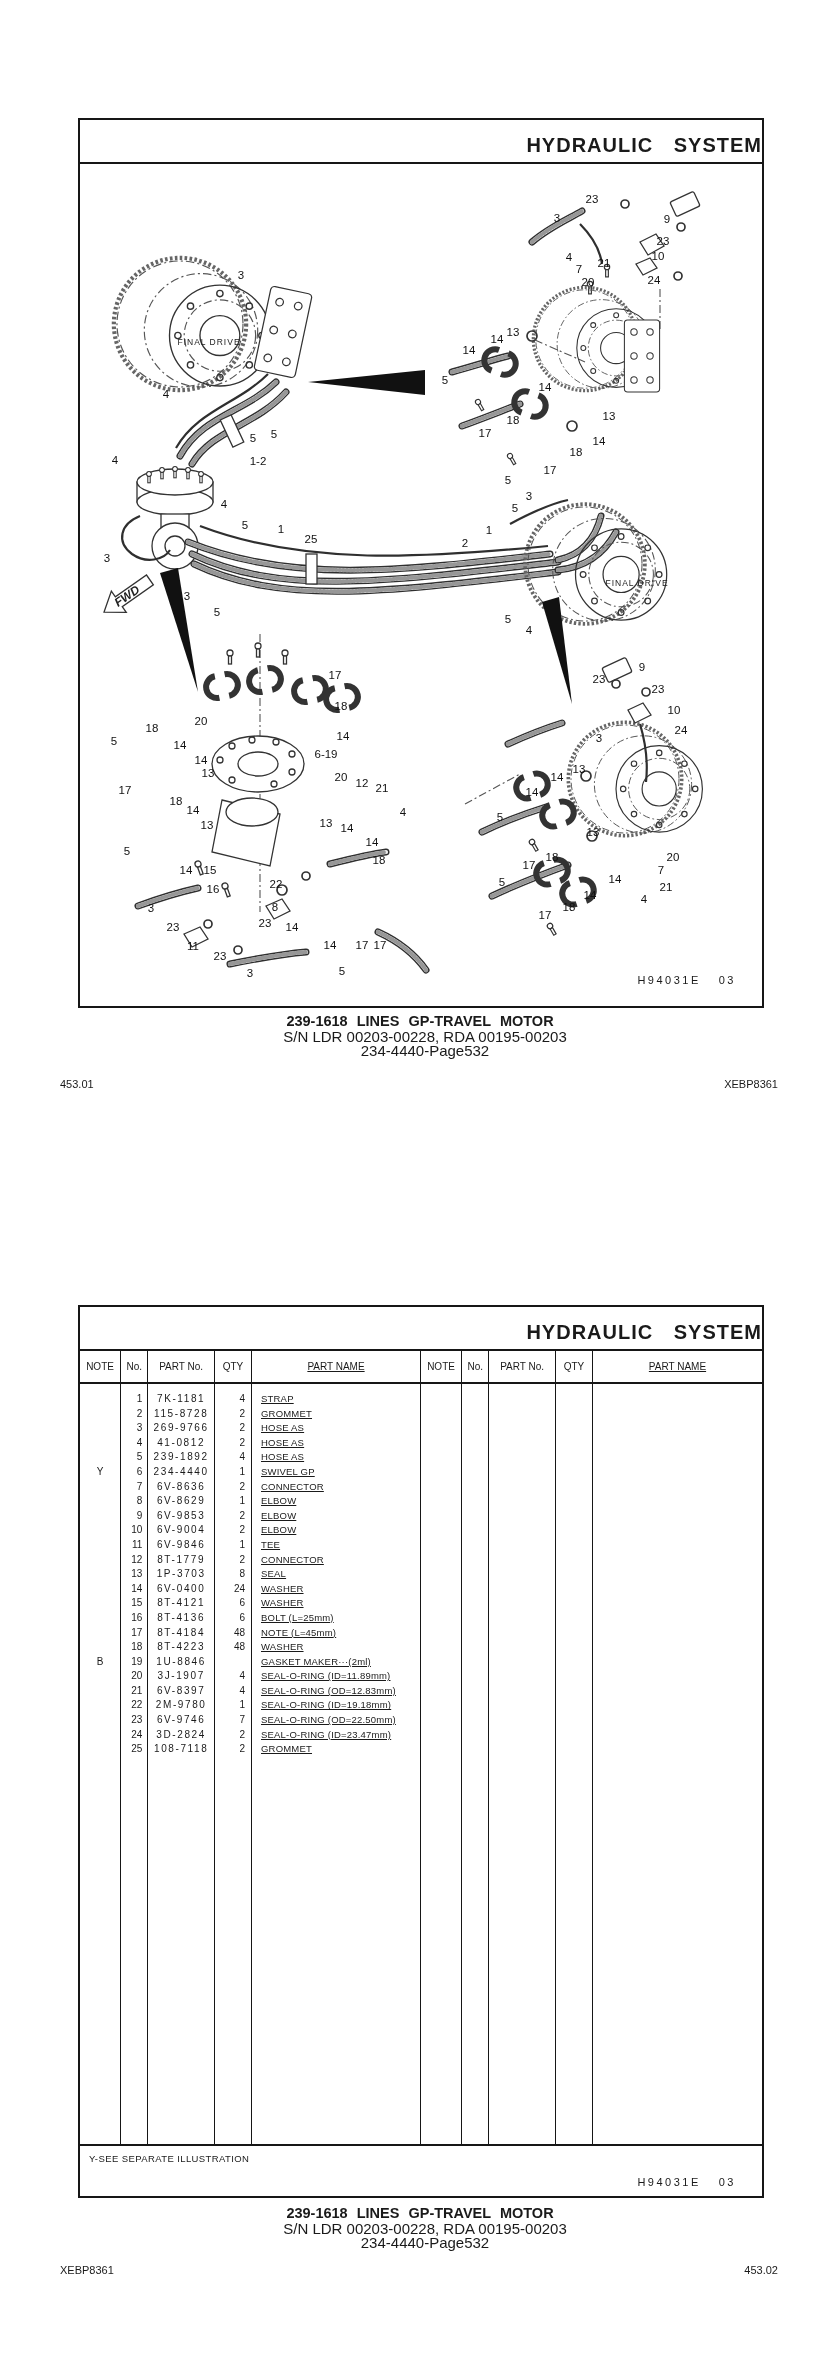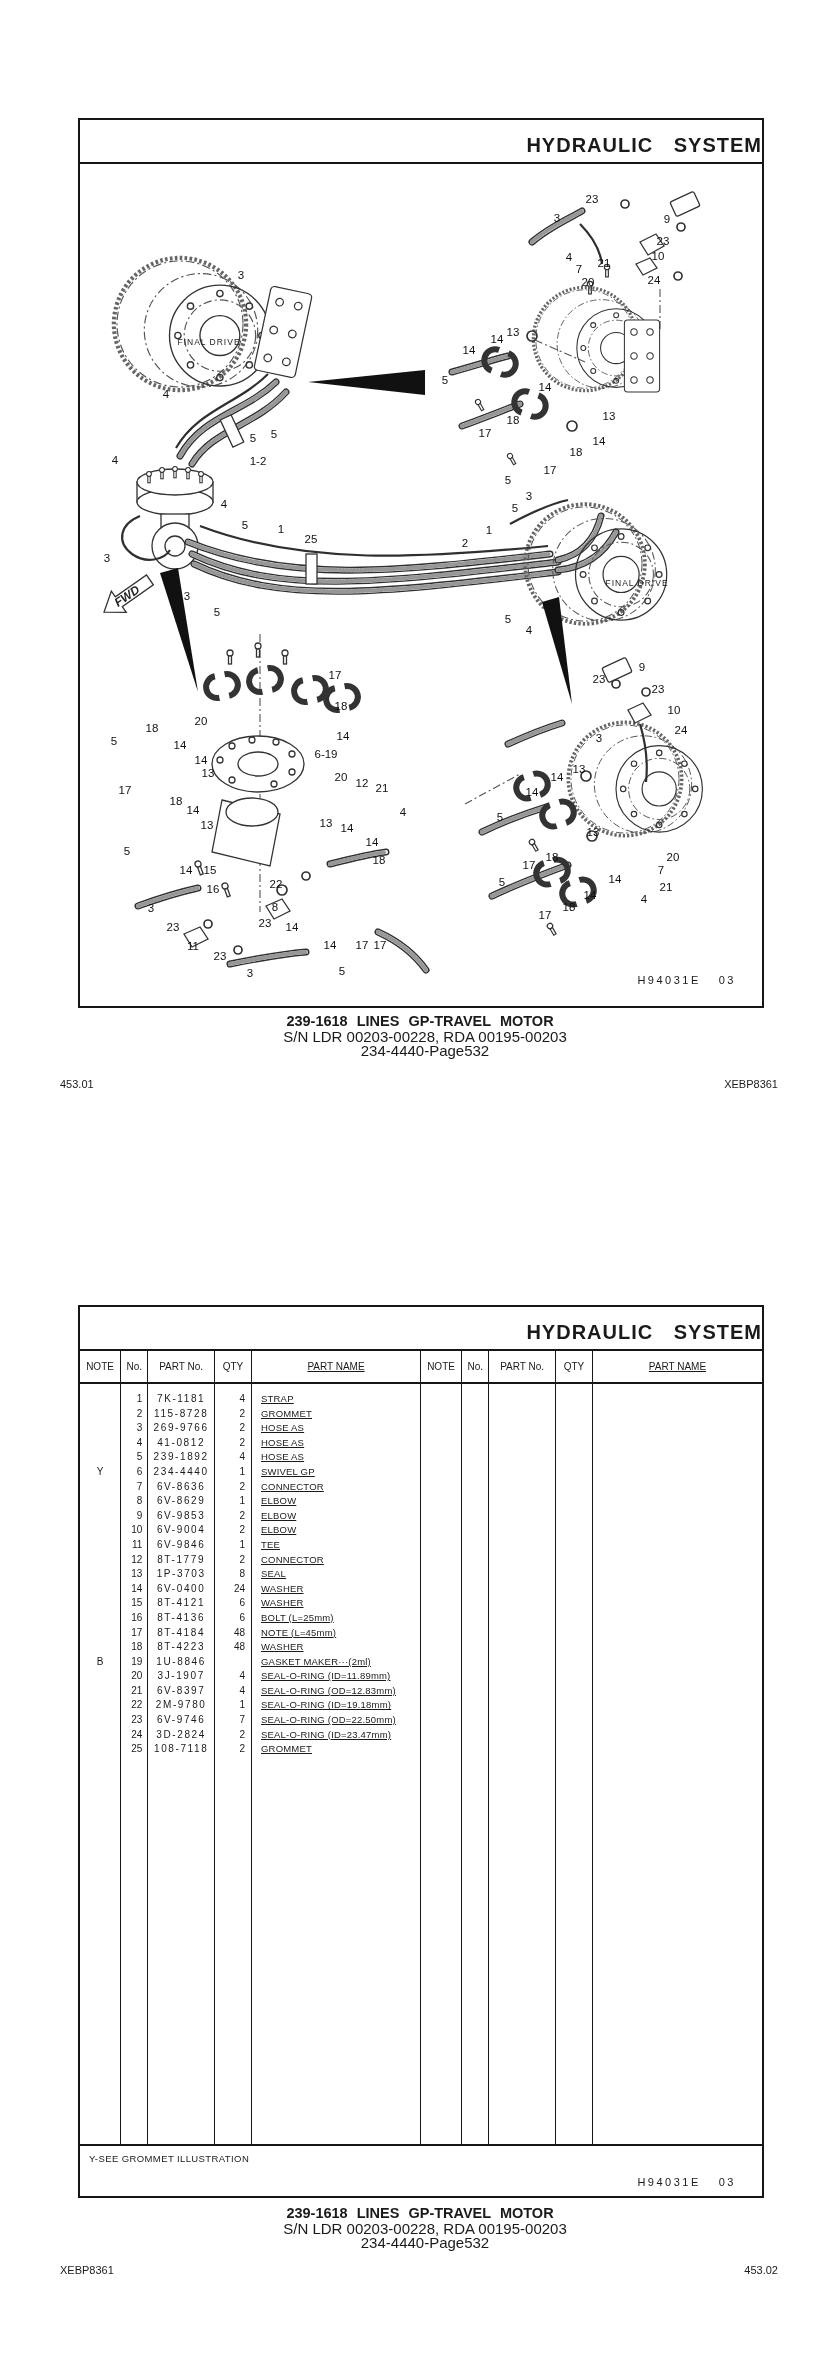--- a/index.html
+++ b/index.html
@@ -530,21 +530,21 @@
         <div class="cell">SEAL-O-RING (ID=23.47mm)</div>
         <div class="cell">GROMMET</div>
       </div>
       <div class="tcol col-note c-note"></div>
       <div class="tcol col-no c-no"></div>
       <div class="tcol col-part c-part"></div>
       <div class="tcol col-qty c-qty"></div>
       <div class="tcol col-name c-name last"></div>
     </div>
   <div id="notes-box">
-      <div class="noteline">Y-SEE GROMMET ILLUSTRATION</div>
+      <div class="noteline">Y-SEE SEPARATE ILLUSTRATION</div>
       <div class="refcode">
       <span>H94031E</span><span class="rev">03</span>
     </div>
   </div>
 </div>
 
 <div class="caption" style="top:2205px;">
   <div class="c1">239-1618  LINES GP-TRAVEL MOTOR</div>
   <div class="c2">S/N LDR 00203-00228, RDA 00195-00203</div>
   <div class="c3">234-4440-Page532</div>

